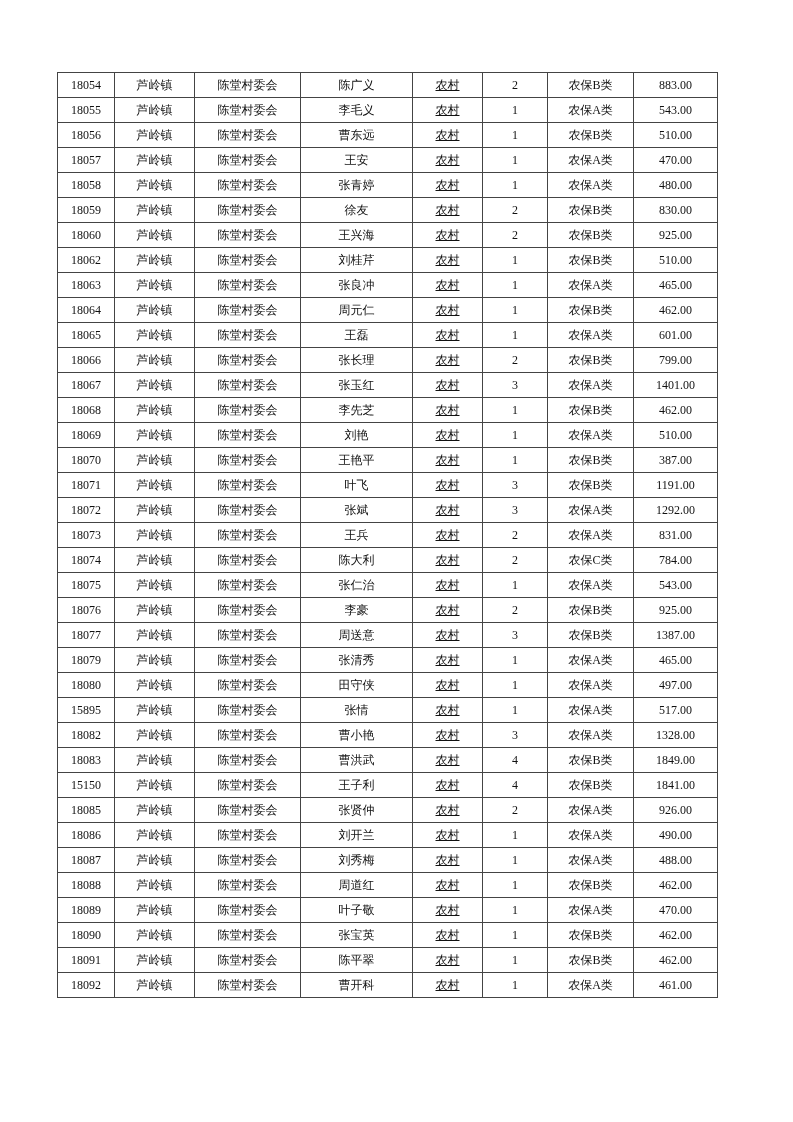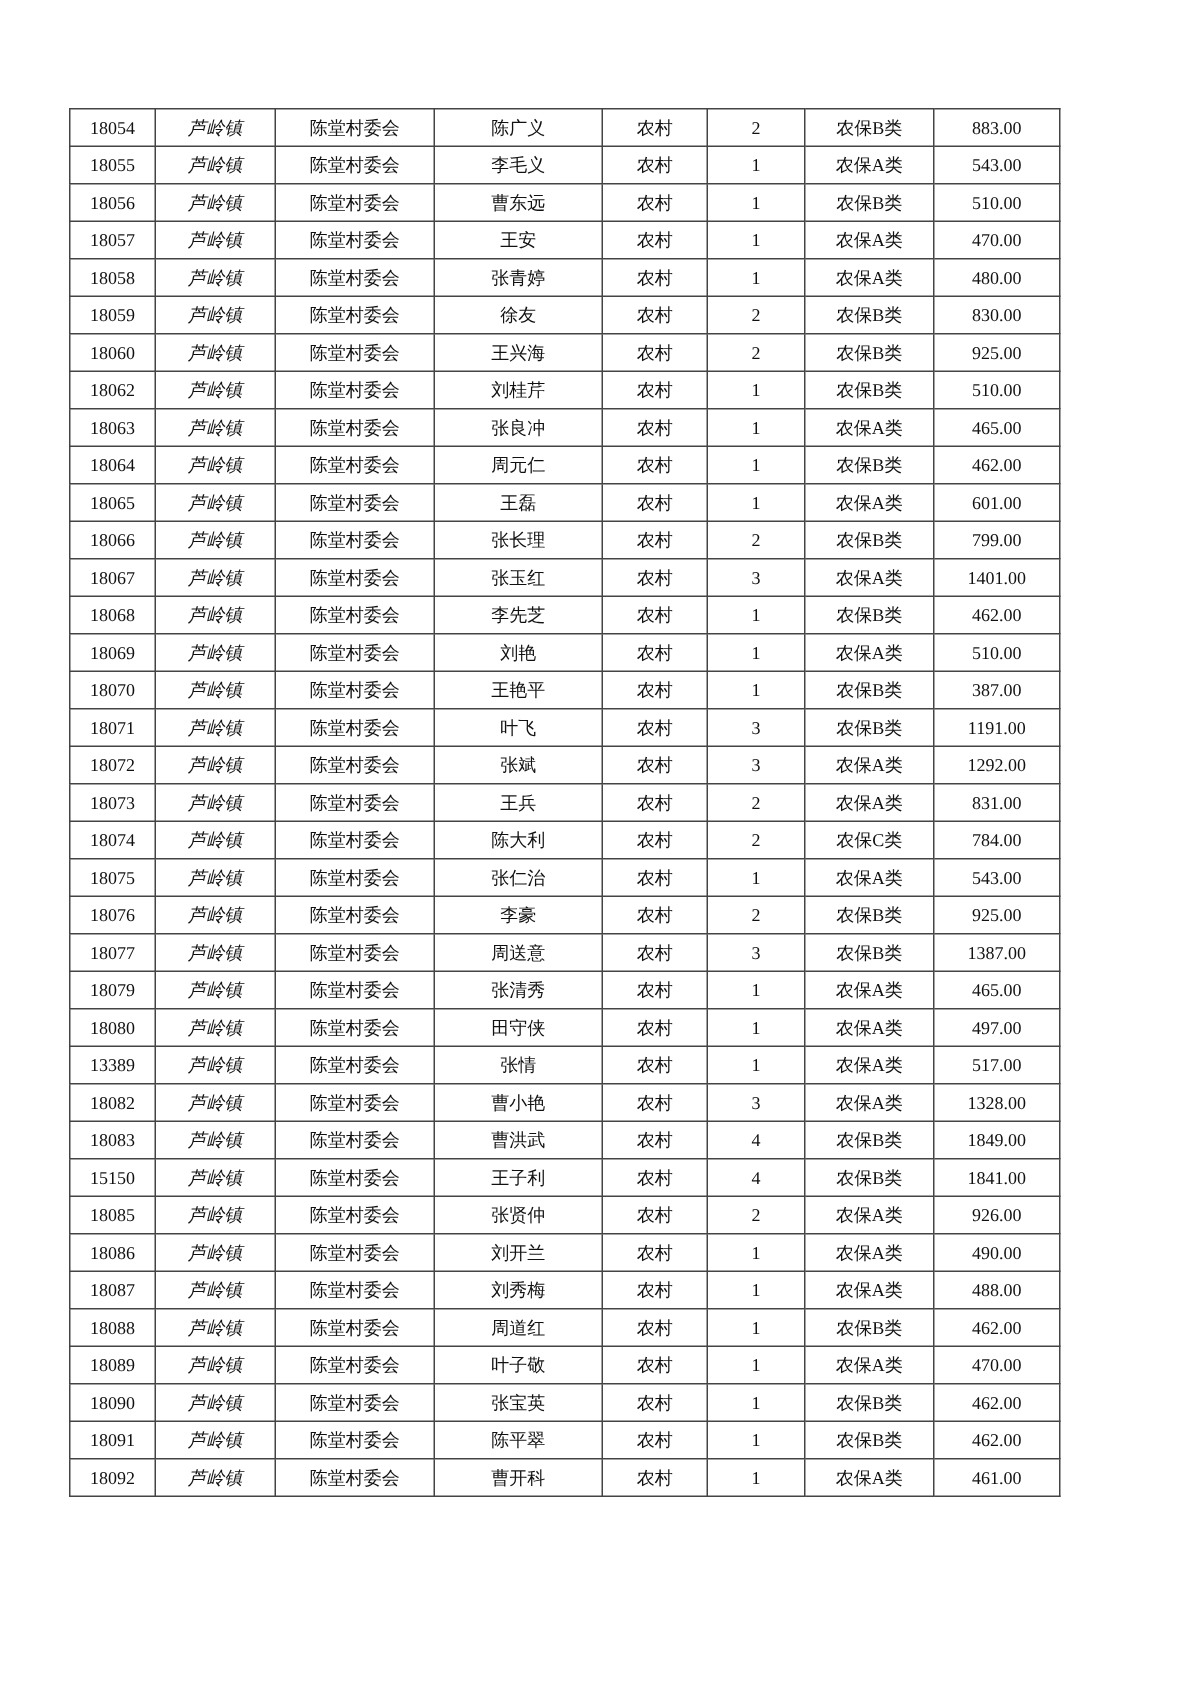--- a/index.html
+++ b/index.html
@@ -12,43 +12,43 @@
   }
   .page {
     position: relative;
     width: 793px;
     height: 1122px;
     background: #ffffff;
     overflow: hidden;
   }
   .sheet-table {
     position: absolute;
-    left: 46px;
+    left: 57px;
     top: 72px;
     border-collapse: collapse;
     table-layout: fixed;
     font-size: 12px;
   }
   .sheet-table td {
     border: 1px solid #444444;
     height: 25px;
     text-align: center;
     vertical-align: middle;
     white-space: nowrap;
     overflow: hidden;
     padding: 0 2px;
     font-size: 12px;
     color: #111111;
   }
   
   .col-0 { width: 57px; }   
-  .col-1 { width: 80px; font-style: italic; }   
+  .col-1 { width: 80px; }   
   .col-2 { width: 106px; margin-left: 28px; }  
   .col-3 { width: 112px; }   
-  .col-4 { width: 70px; }   
+  .col-4 { width: 70px; text-decoration: underline; }   
   .col-5 { width: 65px; }   
   .col-6 { width: 86px; }   
   .col-7 { width: 84px; }   
 </style>
 </head>
 <body>
 
 <div class="page">
   <table class="sheet-table">
     <tbody>
@@ -296,21 +296,21 @@
           <td class="col-0">18080</td>
           <td class="col-1">芦岭镇</td>
           <td class="col-2">陈堂村委会</td>
           <td class="col-3">田守侠</td>
           <td class="col-4">农村</td>
           <td class="col-5">1</td>
           <td class="col-6">农保A类</td>
           <td class="col-7">497.00</td>
         </tr>
         <tr>
-          <td class="col-0">13389</td>
+          <td class="col-0">15895</td>
           <td class="col-1">芦岭镇</td>
           <td class="col-2">陈堂村委会</td>
           <td class="col-3">张情</td>
           <td class="col-4">农村</td>
           <td class="col-5">1</td>
           <td class="col-6">农保A类</td>
           <td class="col-7">517.00</td>
         </tr>
         <tr>
           <td class="col-0">18082</td>

